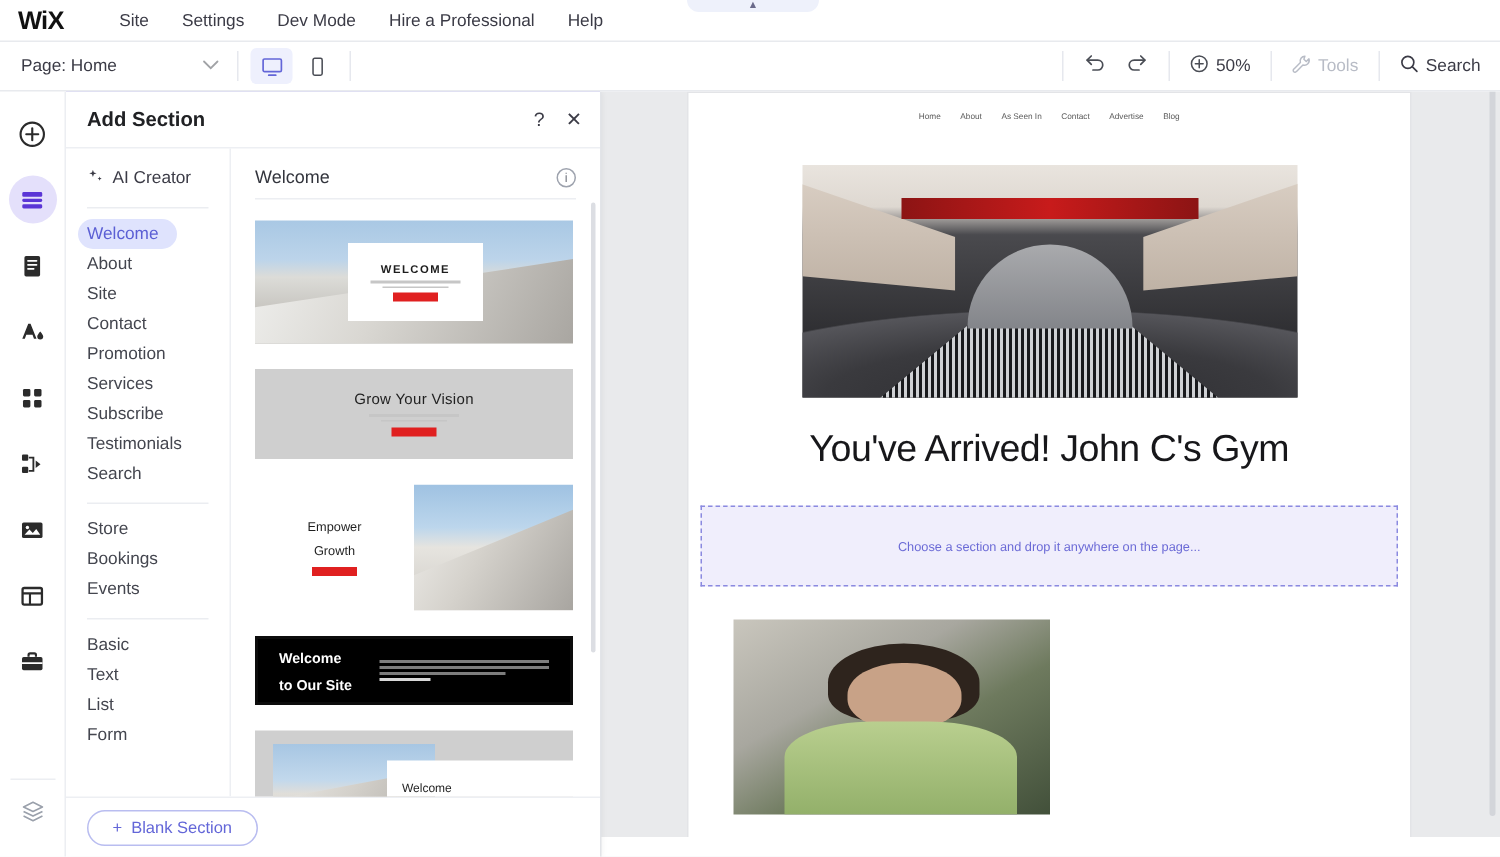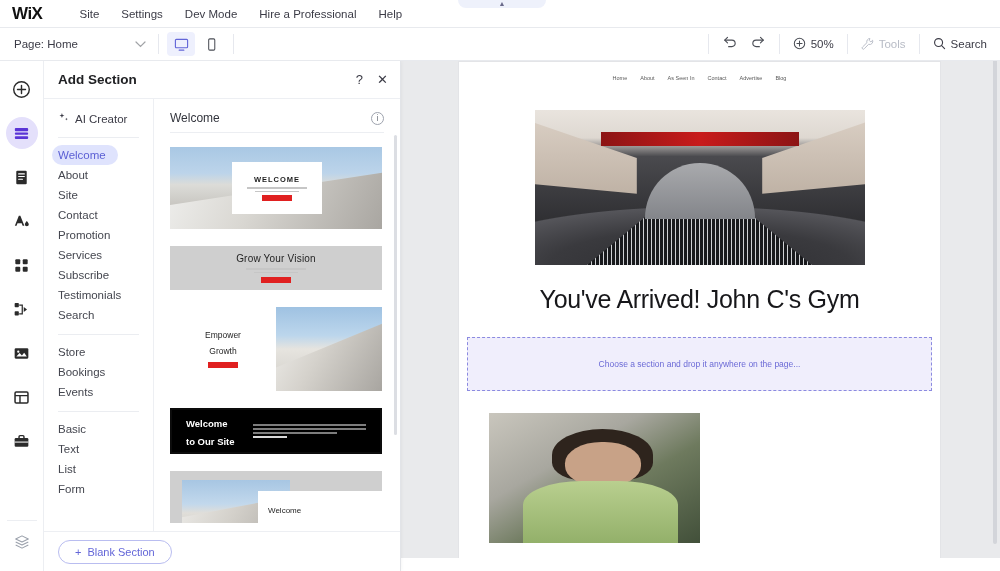--- a/index.html
+++ b/index.html
@@ -165,21 +165,21 @@
     align-items: center; justify-content: center; gap: 3px;
   }
   .card-w b { font-size: 7.5px; letter-spacing: 1px; color: #1d1d1d; font-weight: 700; }
   .mini-lines { width: 60px; display: flex; flex-direction: column; gap: 2px; align-items: center; }
   .ml { height: 1.5px; background: #c6c6c6; width: 100%; }
   .ml.s { width: 74%; }
   .red-btn { width: 30px; height: 6px; background: #e02020; }
 
   
   .t2 {
-    height: 44px; background: #cfcfcf; display: flex; flex-direction: column;
+    height: 60px; background: #cfcfcf; display: flex; flex-direction: column;
     align-items: center; justify-content: center; gap: 4px;
   }
   .t2 b { font-size: 10px; font-weight: 400; color: #1f1f1f; letter-spacing: .2px; }
 
   
   .t3 { height: 84px; background: #fff; display: flex; }
   .t3 .left {
     width: 50%; display: flex; flex-direction: column; align-items: center;
     justify-content: center; gap: 5px; background: #fff;
   }

